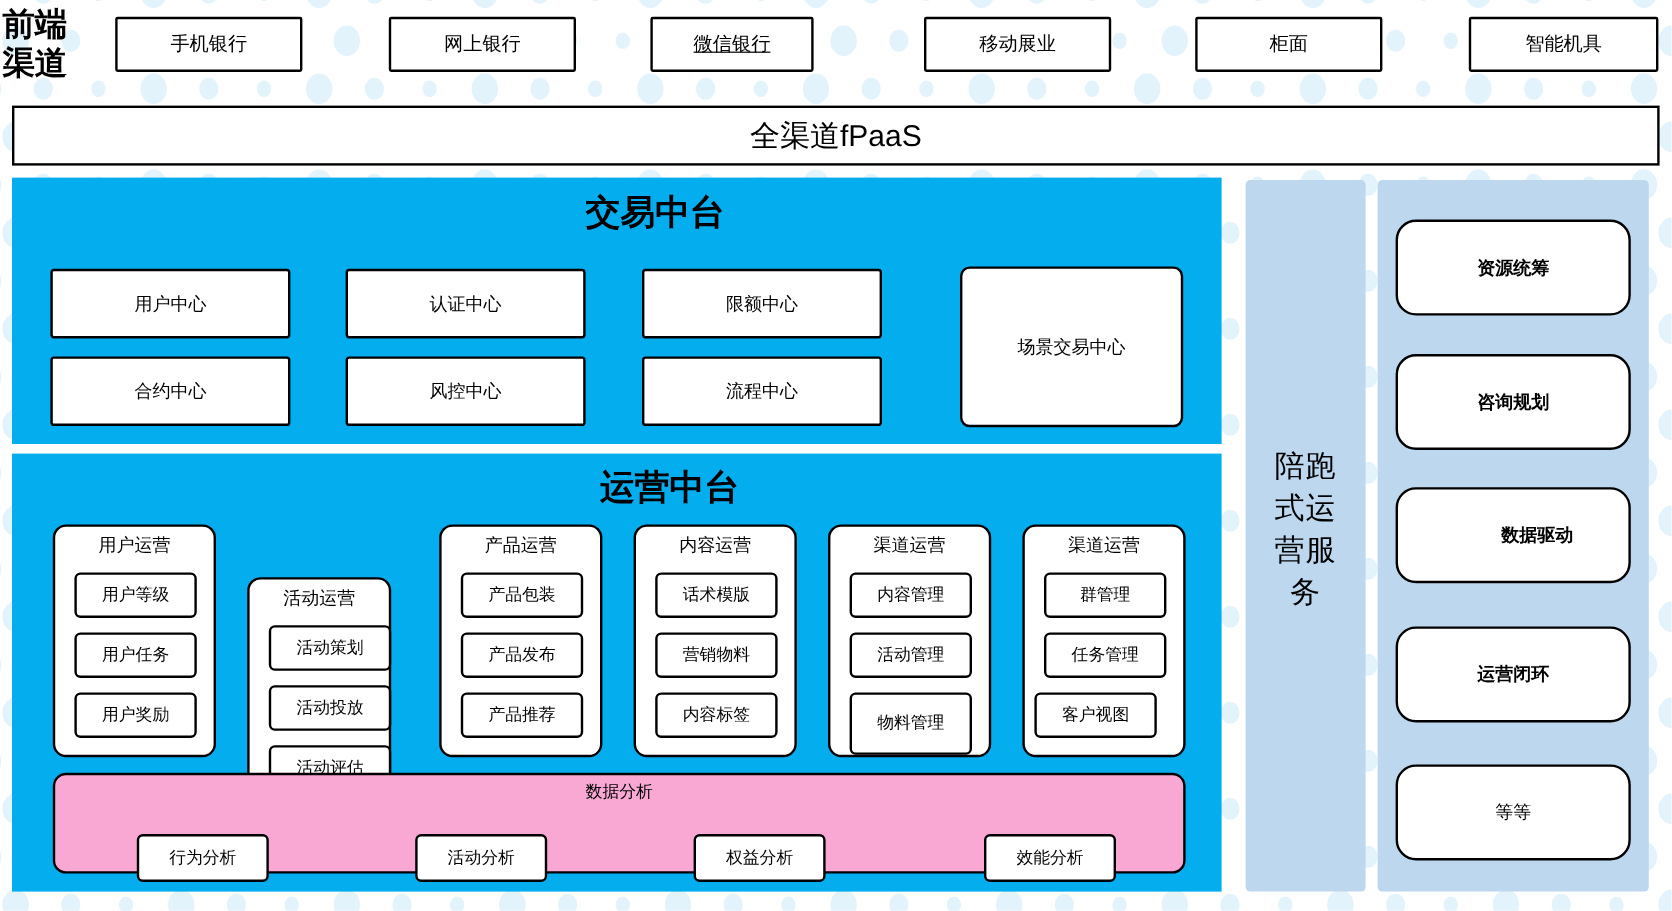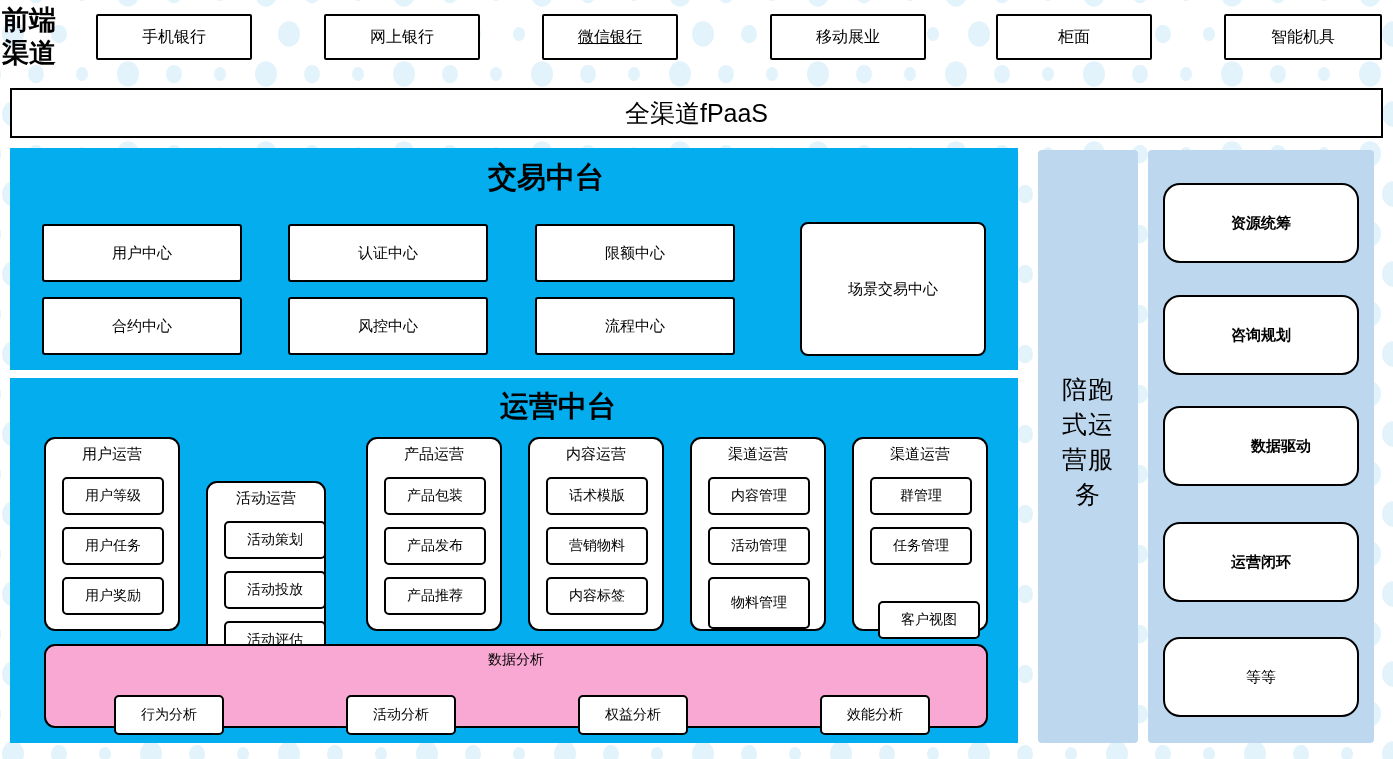--- a/index.html
+++ b/index.html
@@ -872,21 +872,21 @@
   </div>
 
   <div class="op-card" style="left:852px;top:437px;width:136px;height:194px;">
     <div class="op-card-title">渠道运营</div>
     <div class="op-item" style="left:16px;top:38px;width:102px;height:38px;">
       <span>群管理</span>
     </div>
     <div class="op-item" style="left:16px;top:88px;width:102px;height:38px;">
       <span>任务管理</span>
     </div>
-    <div class="op-item" style="left:24px;top:138px;width:102px;height:38px;margin-top:24px;">
+    <div class="op-item" style="left:8px;top:138px;width:102px;height:38px;">
       <span>客户视图</span>
     </div>
   </div>
 
   <div id="da-card" style="left:44px;top:644px;width:944px;height:84px;">
     <div id="da-title">数据分析</div>
     <div class="da-item" style="left:68px;width:110px;">
       <span>行为分析</span>
     </div>
     <div class="da-item" style="left:300px;width:110px;">

